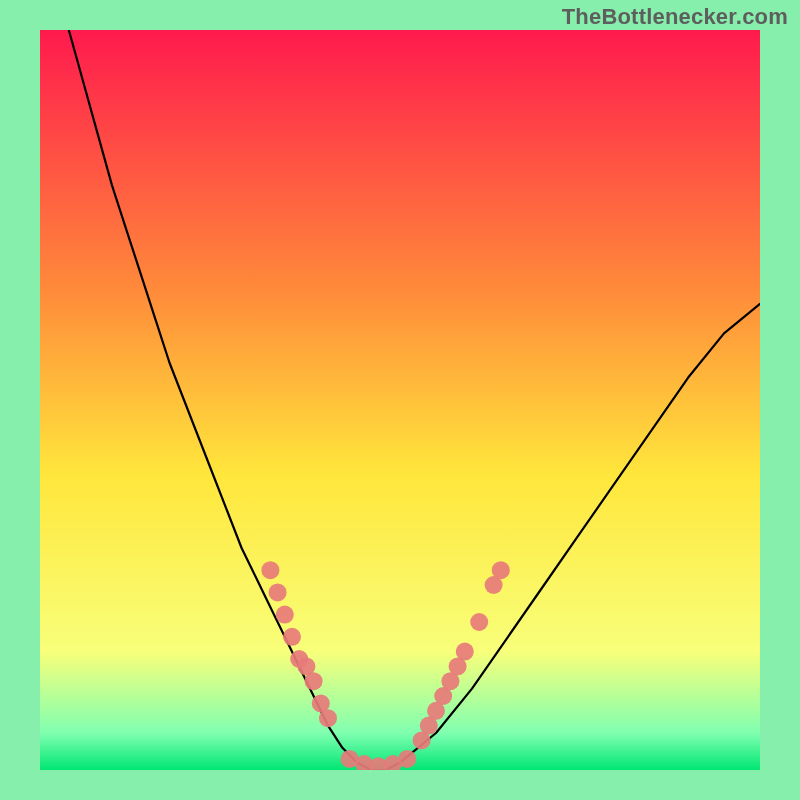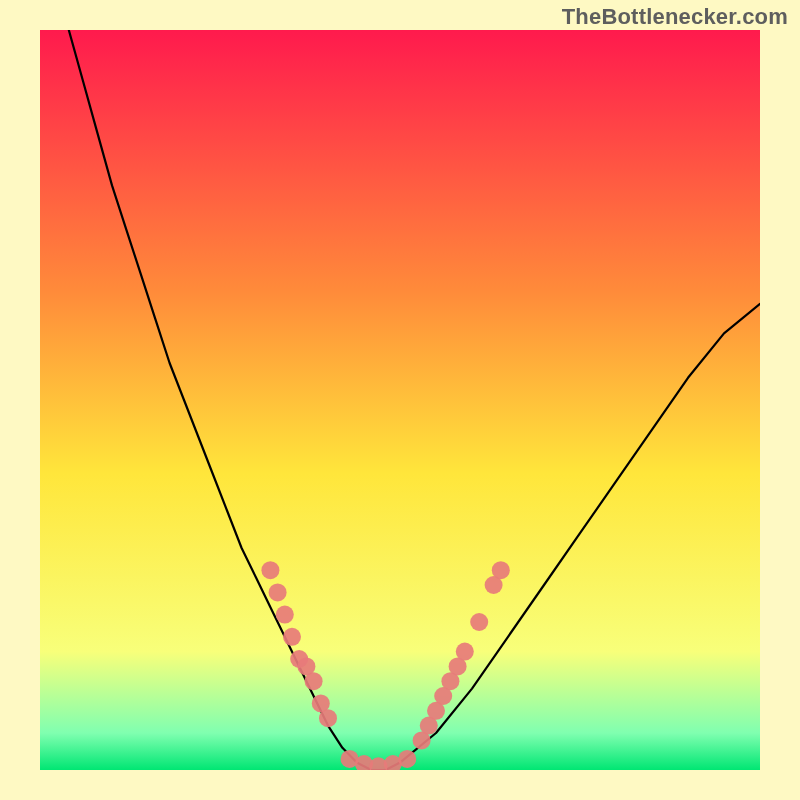--- a/index.html
+++ b/index.html
@@ -8,21 +8,21 @@
     width: 800px;
     height: 800px;
     background: #000;
     font-family: Arial, Helvetica, sans-serif;
     overflow: hidden;
   }
   .frame {
     position: relative;
     width: 800px;
     height: 800px;
-    background: #fef9c3;
+    background: #86efac;
   }
   .attribution {
     position: absolute;
     top: 4px;
     right: 12px;
     color: #5e5e5e;
     font-size: 22px;
     font-weight: 600;
     letter-spacing: 0.2px;
   }

